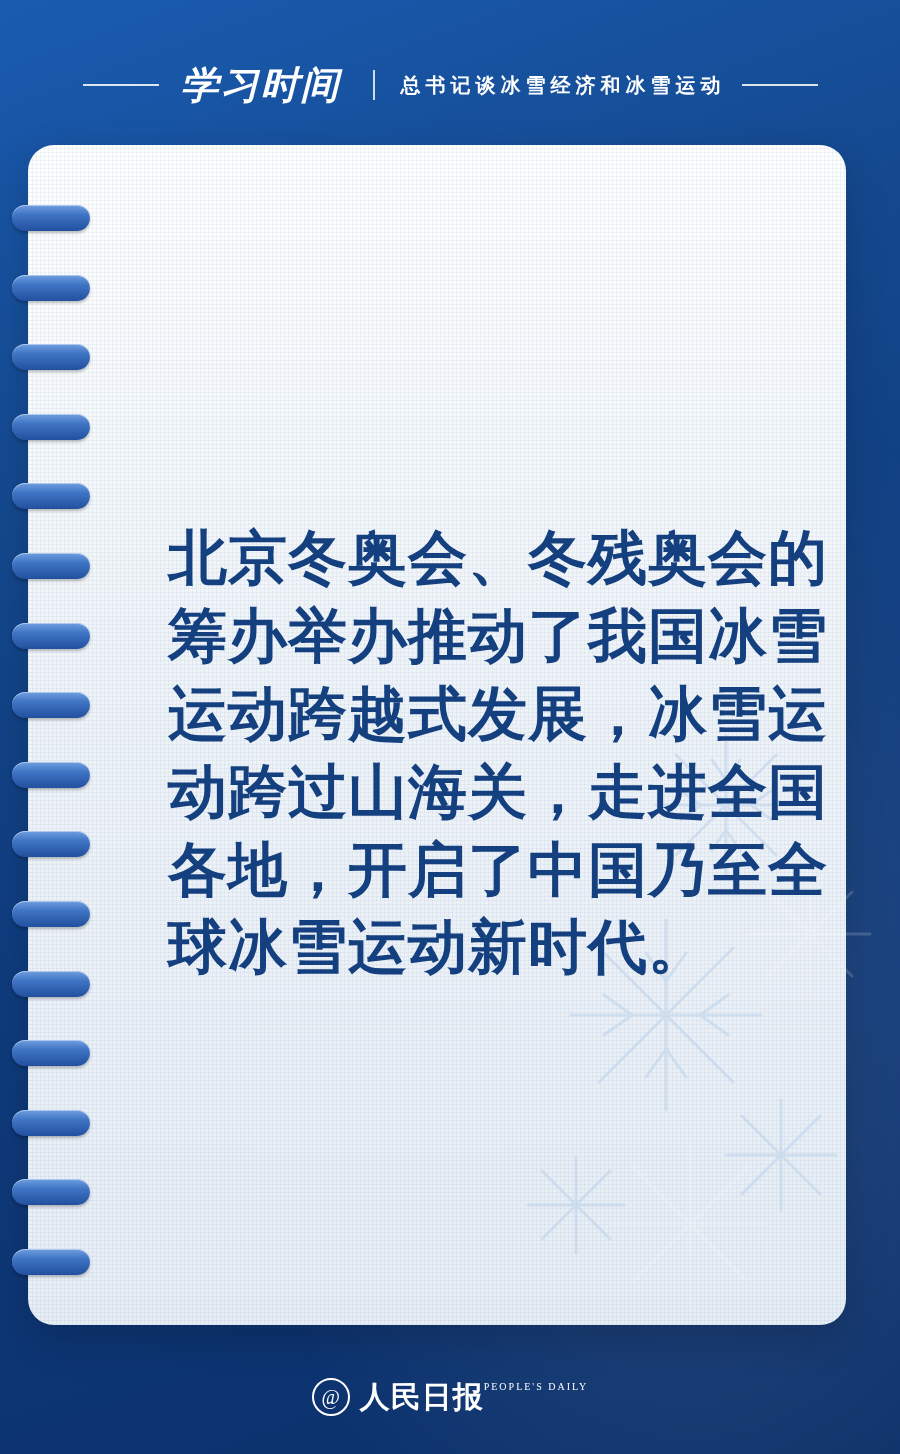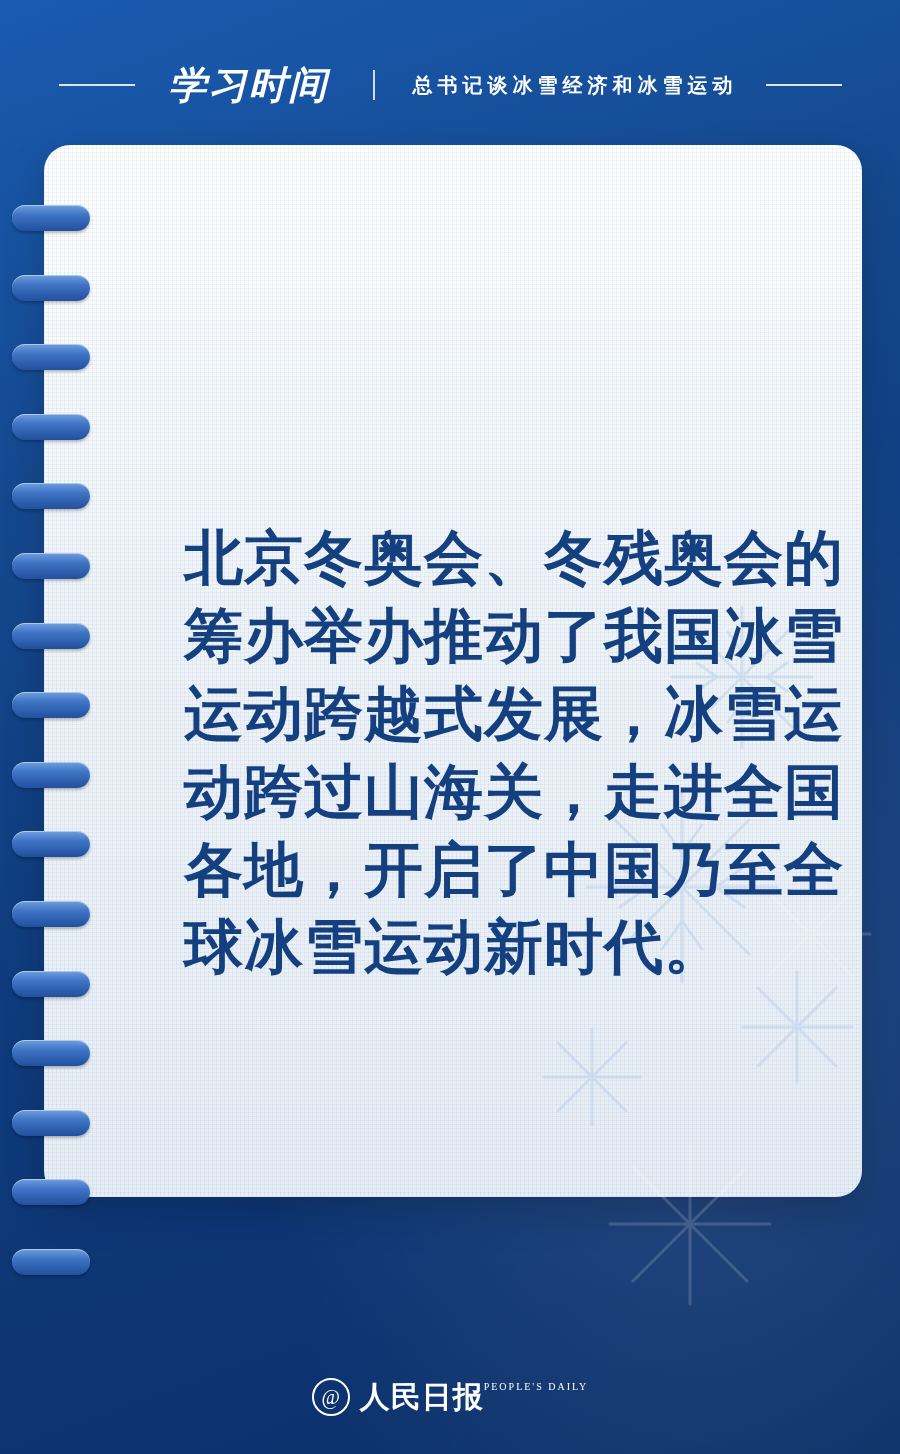--- a/index.html
+++ b/index.html
@@ -33,21 +33,21 @@
   
   .header {
     position: absolute;
     top: 50px;
     left: 0;
     width: 900px;
     height: 70px;
     display: flex;
     align-items: center;
     justify-content: center;
-    gap: 28px;
+    gap: 16px;
   }
   .hline {
     width: 76px;
     height: 2px;
     background: rgba(255,255,255,0.85);
   }
   .brand {
     font-family: "Liberation Serif", "DejaVu Serif", serif;
     font-style: italic;
     font-weight: bold;
@@ -68,24 +68,24 @@
     font-size: 20px;
     color: #ffffff;
     letter-spacing: 5px;
     font-weight: 600;
     white-space: nowrap;
   }
 
   
   .card {
     position: absolute;
-    left: 44px;
+    left: 28px;
     top: 145px;
     width: 818px;
-    height: 1052px;
+    height: 1180px;
     background:
       repeating-linear-gradient(0deg, rgba(0,40,110,0.045) 0px, rgba(0,40,110,0.045) 1px, rgba(255,255,255,0) 1px, rgba(255,255,255,0) 4px),
       repeating-linear-gradient(90deg, rgba(0,40,110,0.045) 0px, rgba(0,40,110,0.045) 1px, rgba(255,255,255,0) 1px, rgba(255,255,255,0) 4px),
       linear-gradient(180deg, #fdfefe 0%, #eef3f8 45%, #e6edf5 100%);
     border-radius: 26px;
     box-shadow: 0 14px 40px rgba(0,0,0,0.18);
   }
   .card-inner-snow {
     position: absolute;
     right: 0;

